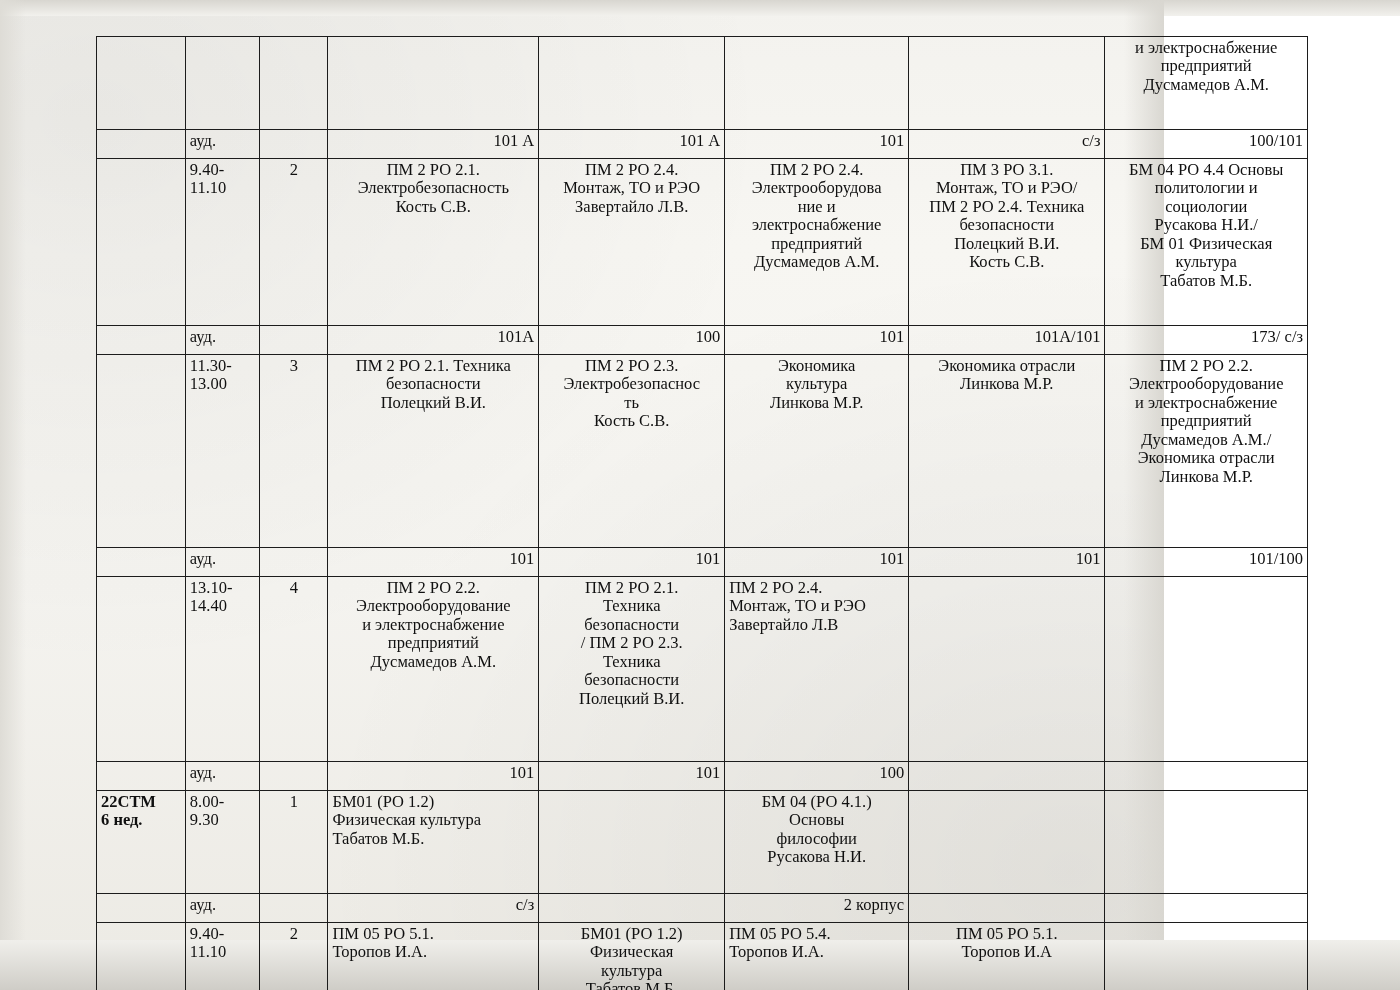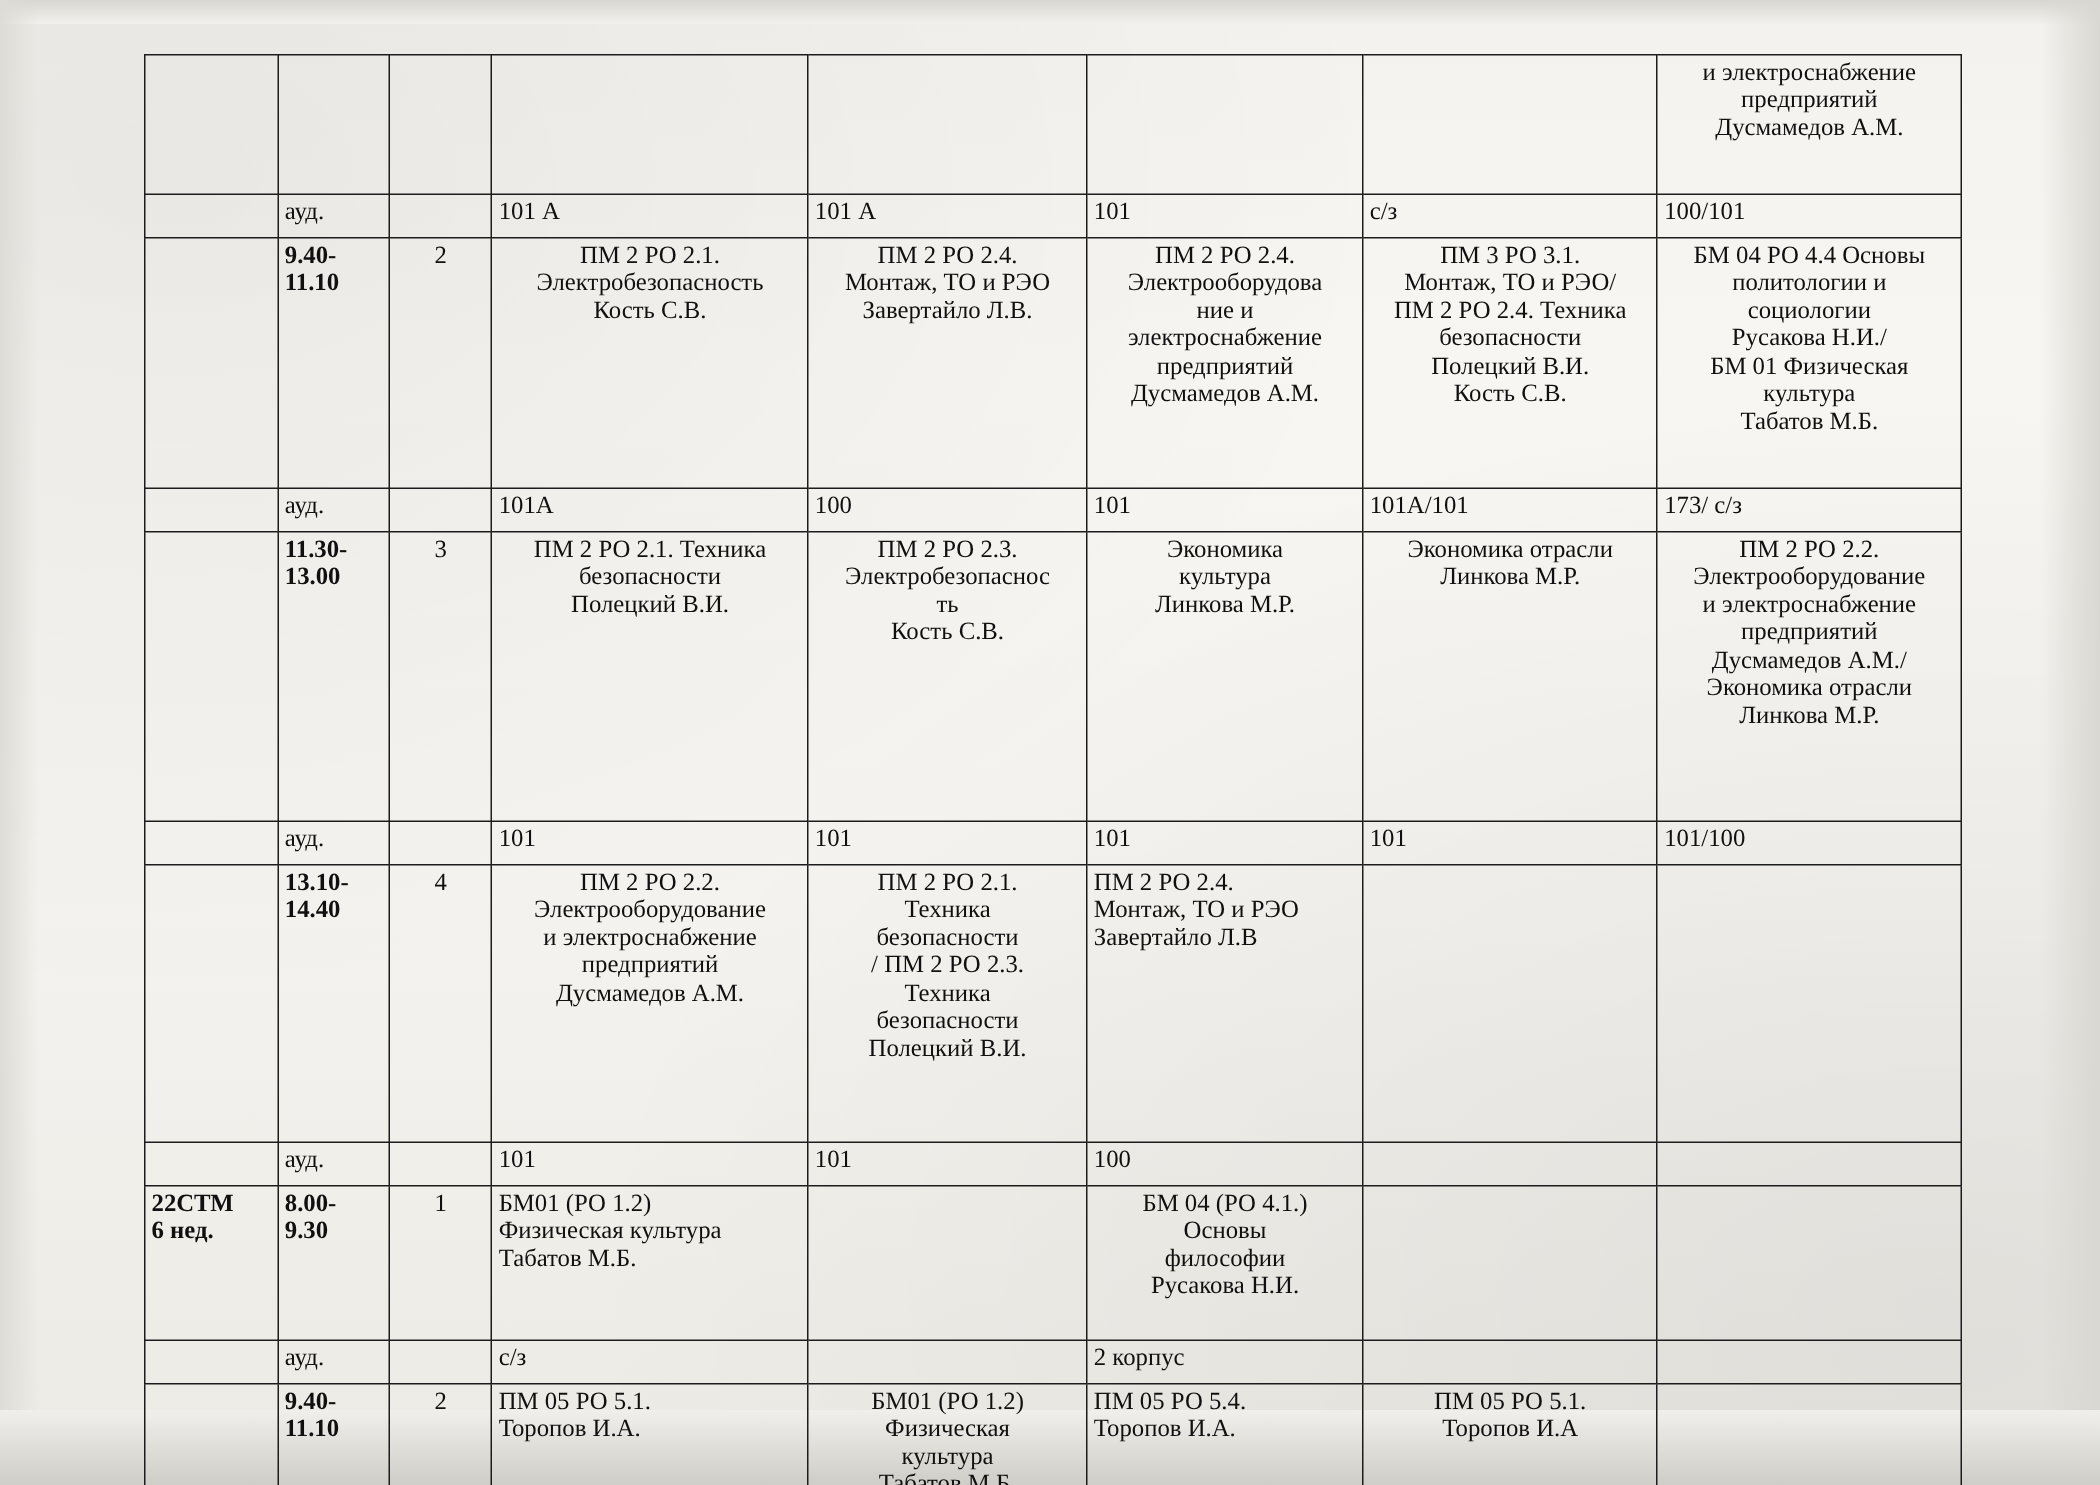--- a/index.html
+++ b/index.html
@@ -10,21 +10,21 @@
   body {
     width: 1400px;
     height: 990px;
     overflow: hidden;
     font-family: "Liberation Serif", serif;
     color: #111;
   }
   
   #page {
     position: relative;
-    width: 1400px;
+    width: 1164px;
     height: 990px;
     background: linear-gradient(180deg, #f3f2ee 0%, #f7f6f2 25%, #f4f3ef 60%, #eceae4 100%);
   }
   #page::before {
     content: "";
     position: absolute;
     left: 0; top: 0; right: 0; bottom: 0;
     background:
       radial-gradient(ellipse at 8% 12%, rgba(0,0,0,0.05), rgba(0,0,0,0) 45%),
       radial-gradient(ellipse at 92% 88%, rgba(0,0,0,0.06), rgba(0,0,0,0) 50%);
@@ -79,22 +79,22 @@
   col.c-num   { width: 66px; }
   col.c-day   { width: 204px; }
   col.c-day2  { width: 180px; }
   col.c-day3  { width: 178px; }
   col.c-day4  { width: 190px; }
   col.c-day5  { width: 196px; }
 
   .center { text-align: center; }
   .left { text-align: left; }
   .aud-label { font-weight: normal; font-size: 16.5px; padding-left: 5px; }
-  .room { text-align: left; font-size: 16.5px; }
-  .rowtime { font-weight: bold; font-size: 16.5px; line-height: 1.18; padding-left: 5px; }
+  .room { text-align: right; font-size: 16.5px; }
+  .rowtime { font-weight: normal; font-size: 16.5px; line-height: 1.18; padding-left: 5px; }
   .num { text-align: center; font-size: 16.5px; }
   .grp { font-weight: bold; font-size: 16.5px; line-height: 1.18; padding-left: 6px; }
   .cell-text { white-space: pre-line; }
   .aud-row td { height: 22px; padding-top: 0; padding-bottom: 1px; }
   .tall-1 td { height: 160px; }
   .tall-2 td { height: 186px; }
   .tall-3 td { height: 178px; }
   .tall-4 td { height: 96px; }
   .tall-5 td { height: 96px; }
   .top-strip td { height: 86px; }

